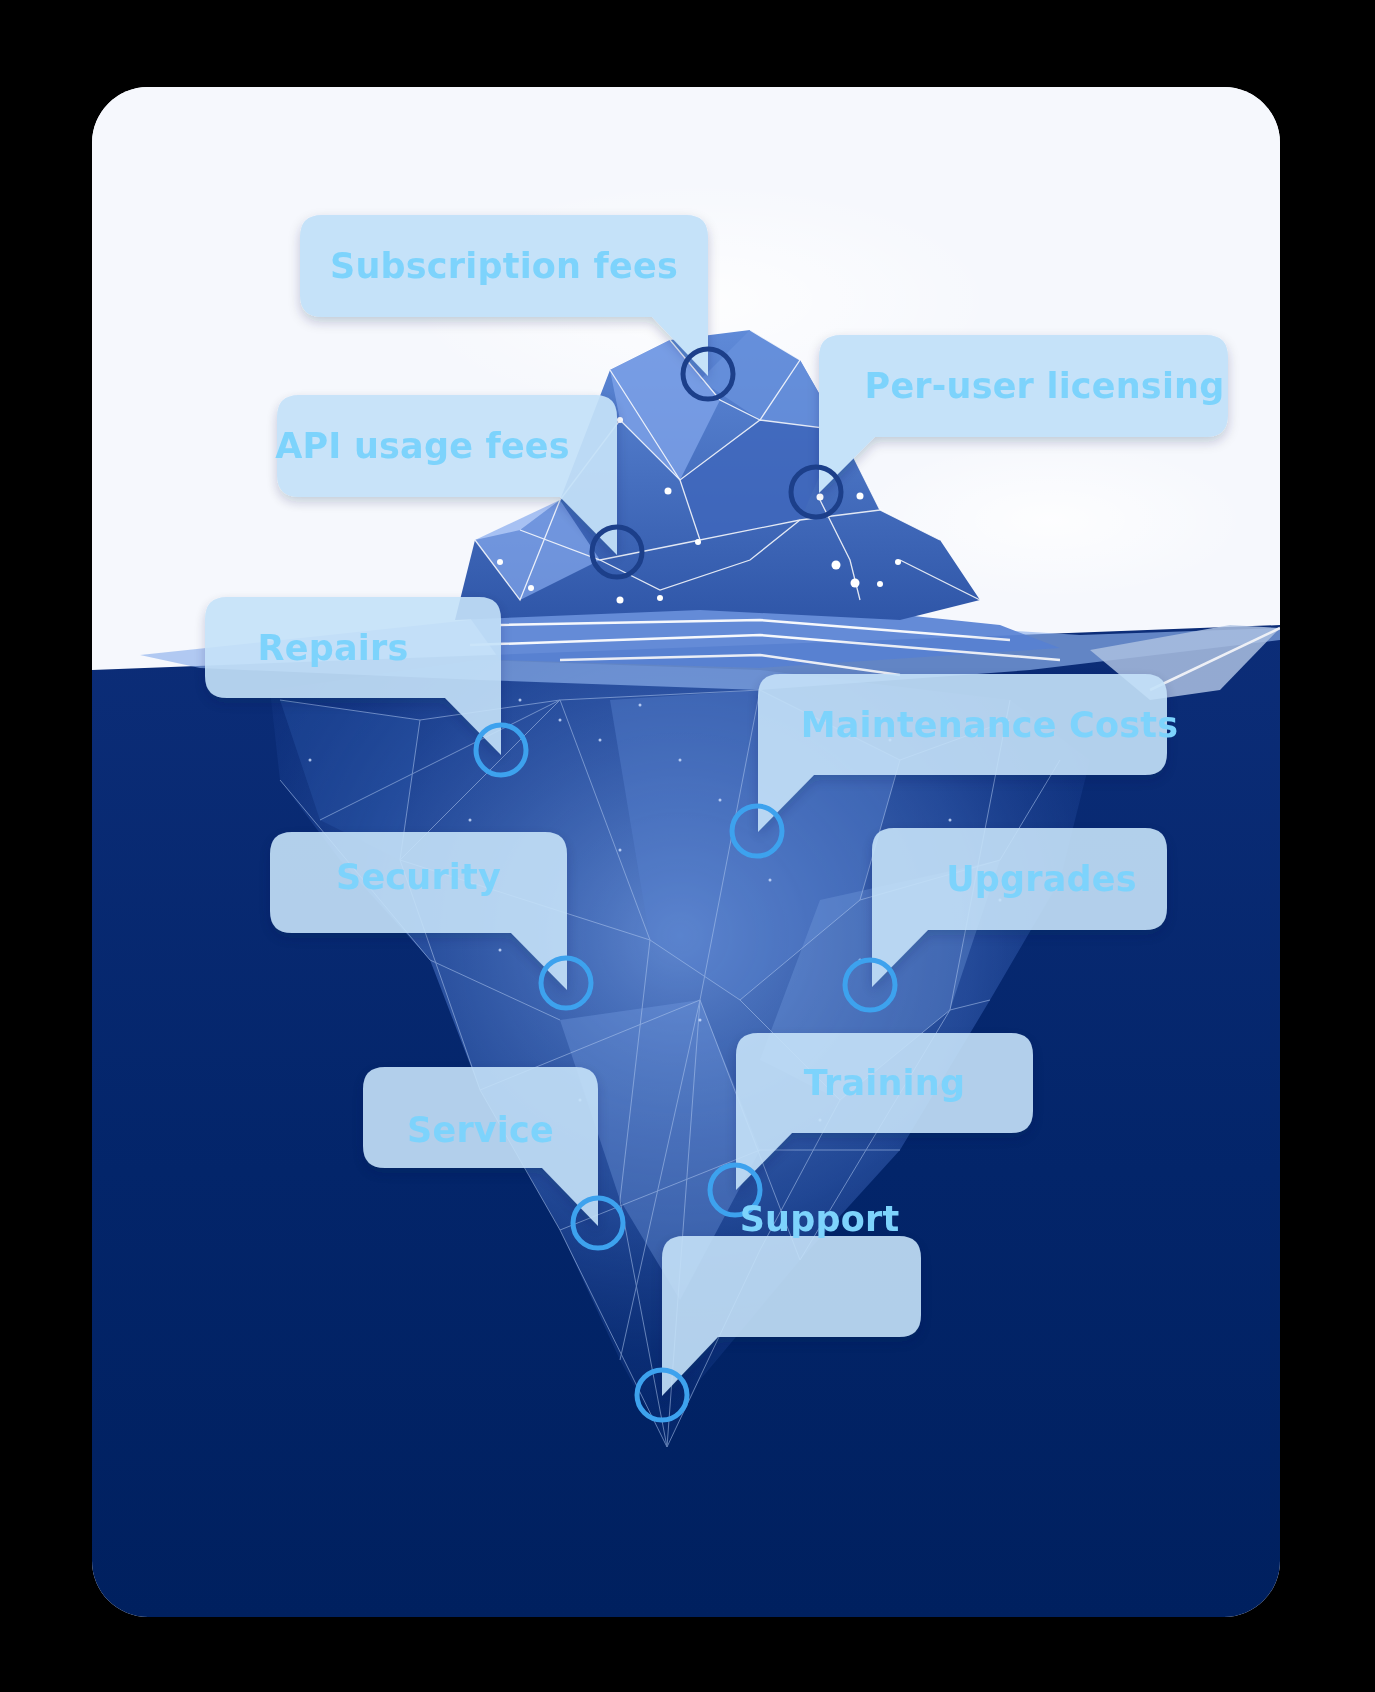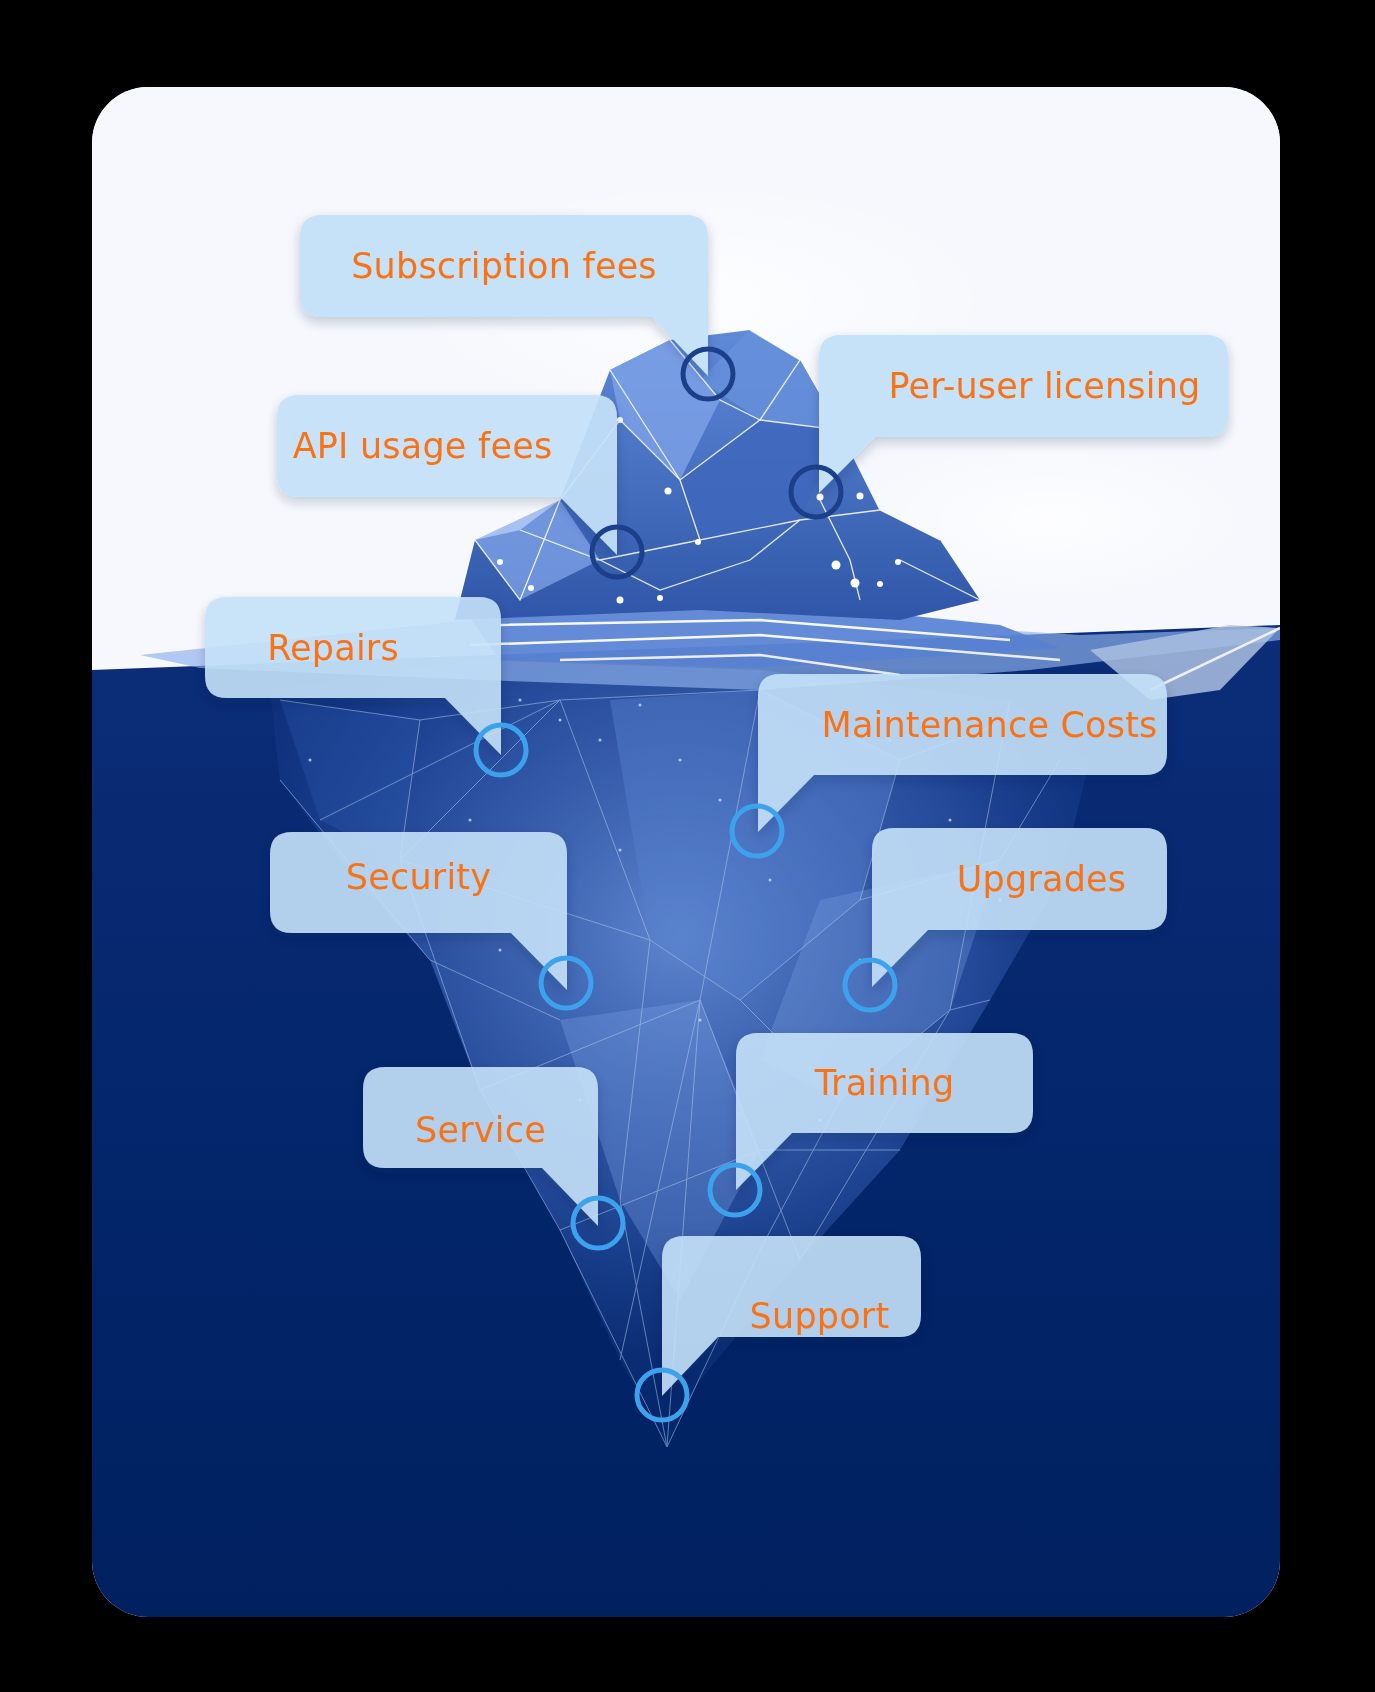--- a/index.html
+++ b/index.html
@@ -3,21 +3,21 @@
 <meta charset="utf-8">
 <style>
   html, body { margin: 0; padding: 0; background: #000; }
   body { width: 1375px; height: 1692px; position: relative; overflow: hidden;
          font-family: "DejaVu Sans", "Liberation Sans", sans-serif; }
   .card { position: absolute; left: 92px; top: 87px; width: 1188px; height: 1530px;
           border-radius: 56px; overflow: hidden; background: #f6f8fd; }
   .scene { position: absolute; left: 0; top: 0; width: 1375px; height: 1692px; }
   .bubble-layer { position: absolute; left: 0; top: 0; width: 1375px; height: 1692px; }
   .label { position: absolute; display: flex; align-items: center; justify-content: center;
-           color: #f97316; font-weight: 400; font-size: 35px; letter-spacing: 0.2px;
+           color: #7dd3fc; font-weight: 700; font-size: 35px; letter-spacing: 0.2px;
            white-space: nowrap; }
 </style>
 </head>
 <body>
 
 <div class="card"></div>
 
 <svg class="scene" viewBox="0 0 1375 1692" xmlns="http://www.w3.org/2000/svg">
   <defs>
     <clipPath id="cardclip">
@@ -194,13 +194,13 @@
 <div class="label" style="left:300px; top:215px; width:408px; height:102px;">Subscription fees</div>
 <div class="label" style="left:819px; top:335px; width:451px; height:102px;">Per-user licensing</div>
 <div class="label" style="left:277px; top:395px; width:291px; height:102px;">API usage fees</div>
 
 <div class="label" style="left:205px; top:597px; width:256px; height:101px;">Repairs</div>
 <div class="label" style="left:758px; top:674px; width:463px; height:101px;">Maintenance Costs</div>
 <div class="label" style="left:270px; top:832px; width:297px; height:89px;">Security</div>
 <div class="label" style="left:872px; top:828px; width:339px; height:102px;">Upgrades</div>
 <div class="label" style="left:363px; top:1067px; width:235px; height:126px;">Service</div>
 <div class="label" style="left:736px; top:1033px; width:297px; height:100px;border-radius:26px;">Training</div>
-<div class="label" style="left:662px; top:1265px; width:259px; height:101px;padding-left:28px;">Support</div>
+<div class="label" style="left:662px; top:1168px; width:259px; height:101px;padding-left:28px;">Support</div>
 
 </body></html>

